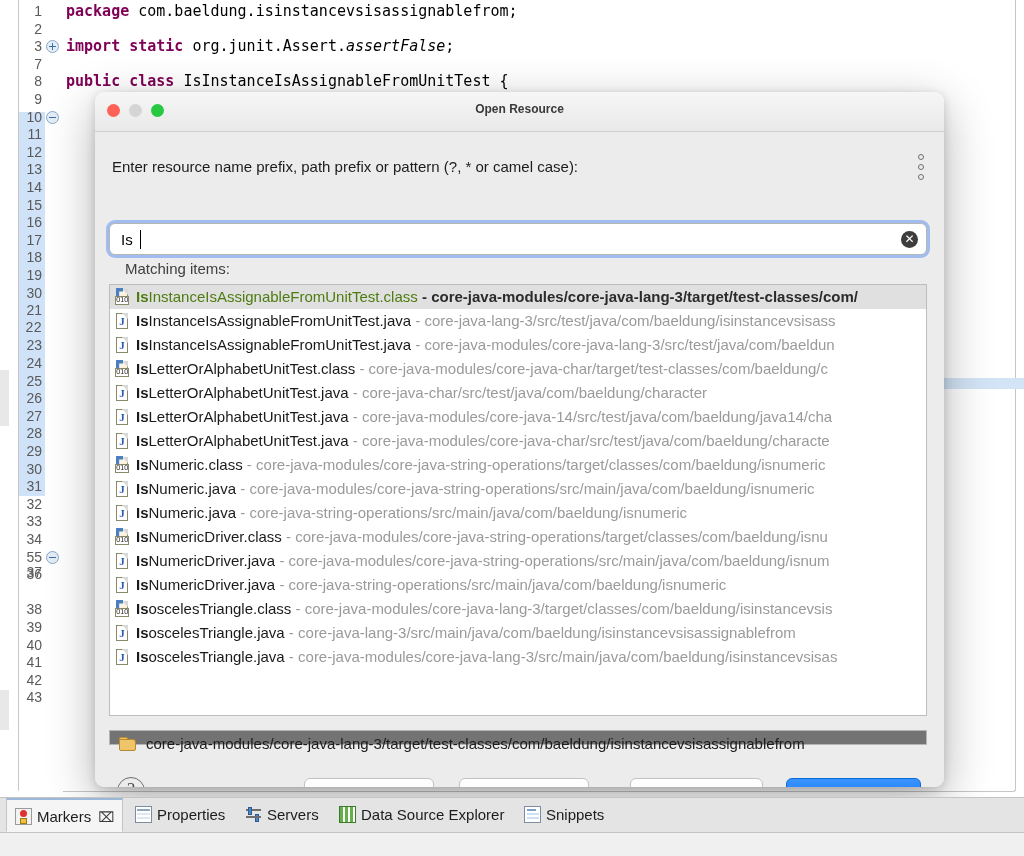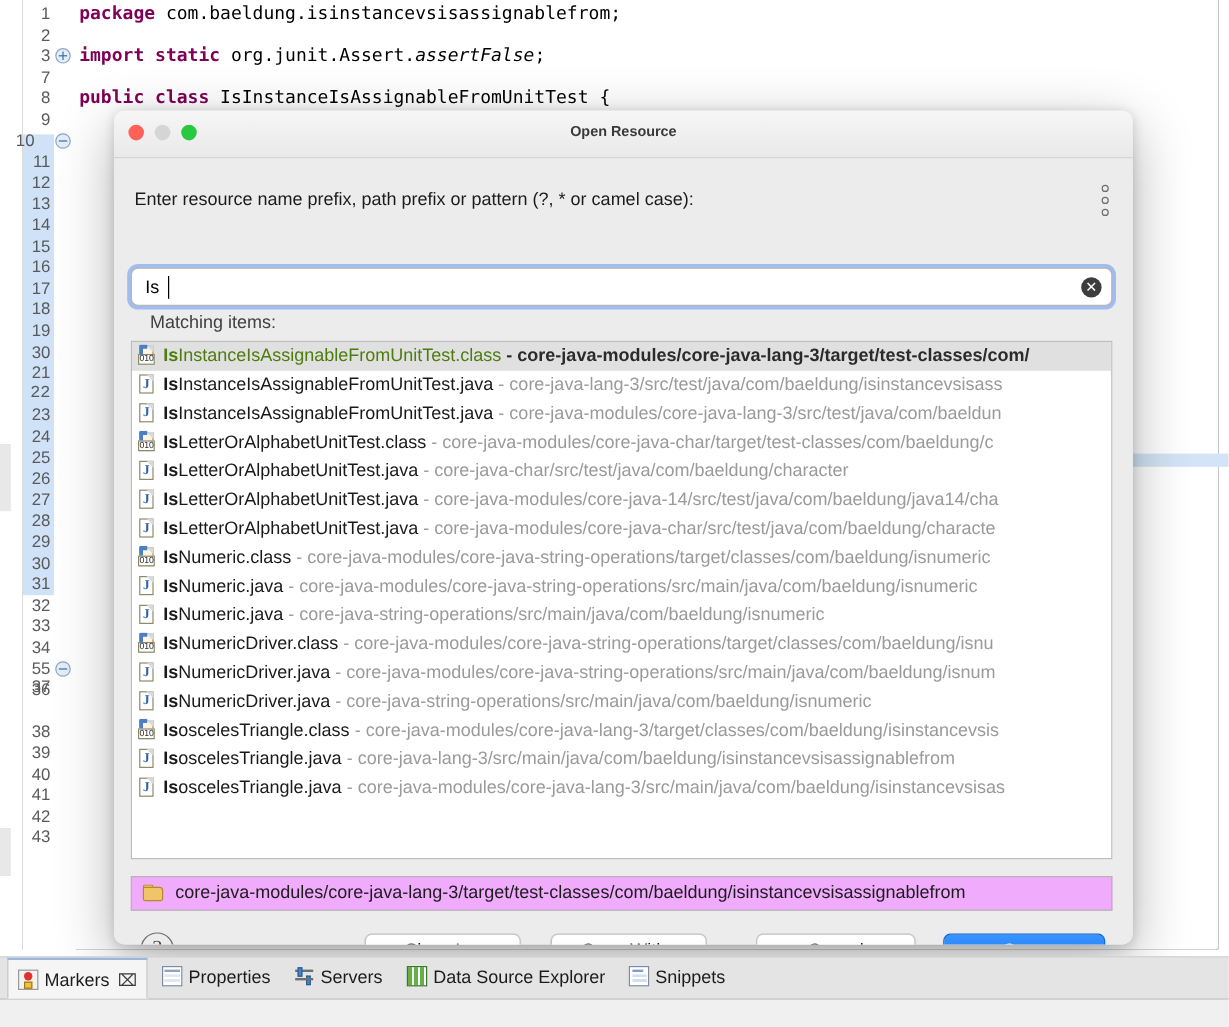--- a/index.html
+++ b/index.html
@@ -311,22 +311,22 @@
     position: absolute;
     left: 2px; top: 0px;
     width: 7px; height: 9px;
     background: #4a7fc1;
     clip-path: polygon(0 0, 100% 0, 100% 40%, 45% 40%, 45% 100%, 0 100%);
   }
 
   .pathbar {
     position: absolute;
     left: 14px; top: 598px;
-    width: 818px; height: 29px;
-    background: #f0abfc;
+    width: 818px; height: 15px;
+    background: #737373;
     border: 1px solid #b5b5b5;
     box-sizing: border-box;
   }
   .pathbar .folder {
     position: absolute;
     left: 9px; top: 6px;
     width: 18px; height: 15px;
   }
   .pathbar .folder .fb {
     position: absolute;
@@ -513,21 +513,21 @@
         <div class="lineno" style="top: 3px;">1</div>
         <div class="codetext" style="top: 3px;"><span class="kw">package </span><span class="pl">com.baeldung.isinstancevsisassignablefrom;</span></div>
         <div class="lineno" style="top: 21px;">2</div>
         <div class="lineno" style="top: 38px;">3</div>
         <div class="fold plus" style="top: 40px;"></div>
         <div class="codetext" style="top: 38px;"><span class="kw">import static </span><span class="pl">org.junit.Assert.</span><span class="it">assertFalse</span><span class="pl">;</span></div>
         <div class="lineno" style="top: 56px;">7</div>
         <div class="lineno" style="top: 73px;">8</div>
         <div class="codetext" style="top: 73px;"><span class="kw">public class </span><span class="pl">IsInstanceIsAssignableFromUnitTest {</span></div>
         <div class="lineno" style="top: 91px;">9</div>
-        <div class="lineno" style="top: 109px; text-align: center;">10</div>
+        <div class="lineno" style="top: 109px;">10</div>
         <div class="fold" style="top: 111px;"></div>
         <div class="lineno" style="top: 126px;">11</div>
         <div class="lineno" style="top: 144px;">12</div>
         <div class="lineno" style="top: 161px;">13</div>
         <div class="lineno" style="top: 179px;">14</div>
         <div class="lineno" style="top: 197px;">15</div>
         <div class="lineno" style="top: 214px;">16</div>
         <div class="lineno" style="top: 232px;">17</div>
         <div class="lineno" style="top: 249px;">18</div>
         <div class="lineno" style="top: 267px;">19</div>

